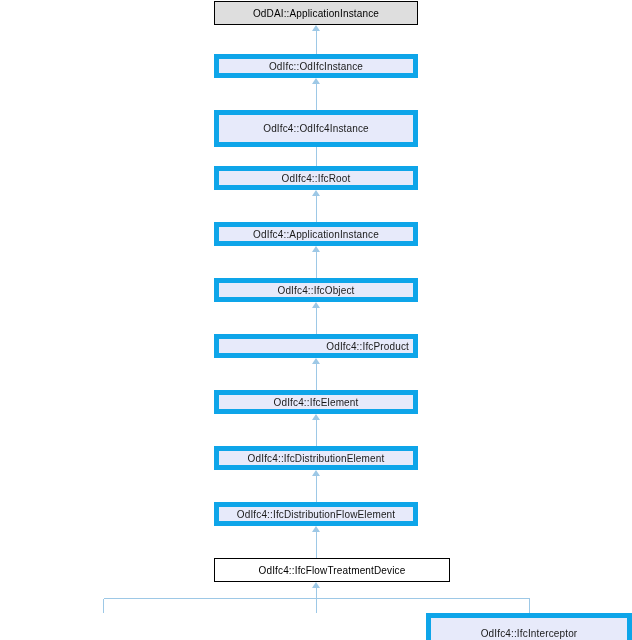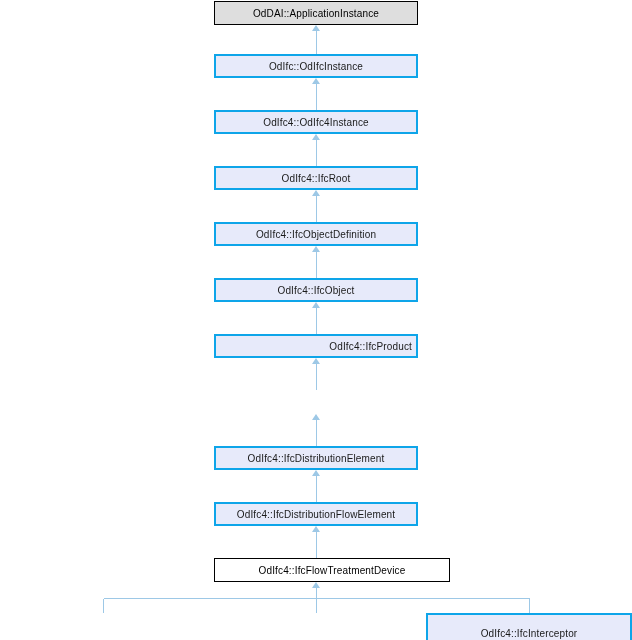--- a/index.html
+++ b/index.html
@@ -32,21 +32,21 @@
     justify-content: center;
     font-size: 10px;
     line-height: 11px;
     letter-spacing: 0.15px;
     white-space: nowrap;
     overflow: hidden;
     z-index: 2;
   }
   .node.normal {
     background: #e7eafa;
-    border: 2px solid #0ea5e9;
+    border: 5px solid #0ea5e9;
     color: #1a1a1a;
   }
   .node.root {
     background: #dedede;
     border: 1px solid #000000;
     color: #000000;
   }
   .node.current {
     background: #ffffff;
     border: 1px solid #000000;
@@ -88,34 +88,37 @@
       <line x1="103.5" y1="598.5" x2="103.5" y2="613" stroke="#9dc8e6" stroke-width="1" shape-rendering="crispEdges"></line>
       <line x1="316.5" y1="598.5" x2="316.5" y2="613" stroke="#9dc8e6" stroke-width="1" shape-rendering="crispEdges"></line>
       <line x1="529.5" y1="598.5" x2="529.5" y2="613" stroke="#9dc8e6" stroke-width="1" shape-rendering="crispEdges"></line>
     </svg>
 <div class="node root" style="left: 214px; top: 1px; width: 204px; height: 24px;">
       <span class="node-label">OdDAI::ApplicationInstance</span>
     </div>
     <div class="node normal" style="left: 214px; top: 54px; width: 204px; height: 24px;">
       <span class="node-label">OdIfc::OdIfcInstance</span>
     </div>
-    <div class="node normal" style="left: 214px; top: 110px; width: 204px; height: 24px; text-align: center;">
+    <div class="node normal" style="left: 214px; top: 110px; width: 204px; height: 37px; text-align: center;">
       <span class="node-label">OdIfc4::OdIfc4Instance</span>
     </div>
     <div class="node normal" style="left: 214px; top: 166px; width: 204px; height: 24px;">
       <span class="node-label">OdIfc4::IfcRoot</span>
     </div>
     <div class="node normal" style="left: 214px; top: 222px; width: 204px; height: 24px;">
-      <span class="node-label">OdIfc4::IfcObjectDefinition</span>
+      <span class="node-label">OdIfc4::ApplicationInstance</span>
     </div>
     <div class="node normal" style="left: 214px; top: 278px; width: 204px; height: 24px;">
       <span class="node-label">OdIfc4::IfcObject</span>
     </div>
     <div class="node normal" style="left: 214px; top: 334px; width: 204px; height: 24px; justify-content: flex-end;">
       <span class="node-label">OdIfc4::IfcProduct</span>
+    </div>
+    <div class="node normal" style="left: 214px; top: 390px; width: 204px; height: 24px;">
+      <span class="node-label">OdIfc4::IfcElement</span>
     </div>
     <div class="node normal" style="left: 214px; top: 446px; width: 204px; height: 24px;">
       <span class="node-label">OdIfc4::IfcDistributionElement</span>
     </div>
     <div class="node normal" style="left: 214px; top: 502px; width: 204px; height: 24px; justify-content: center;">
       <span class="node-label">OdIfc4::IfcDistributionFlowElement</span>
     </div>
     <div class="node current" style="left: 214px; top: 558px; width: 236px; height: 24px;">
       <span class="node-label">OdIfc4::IfcFlowTreatmentDevice</span>
     </div>

